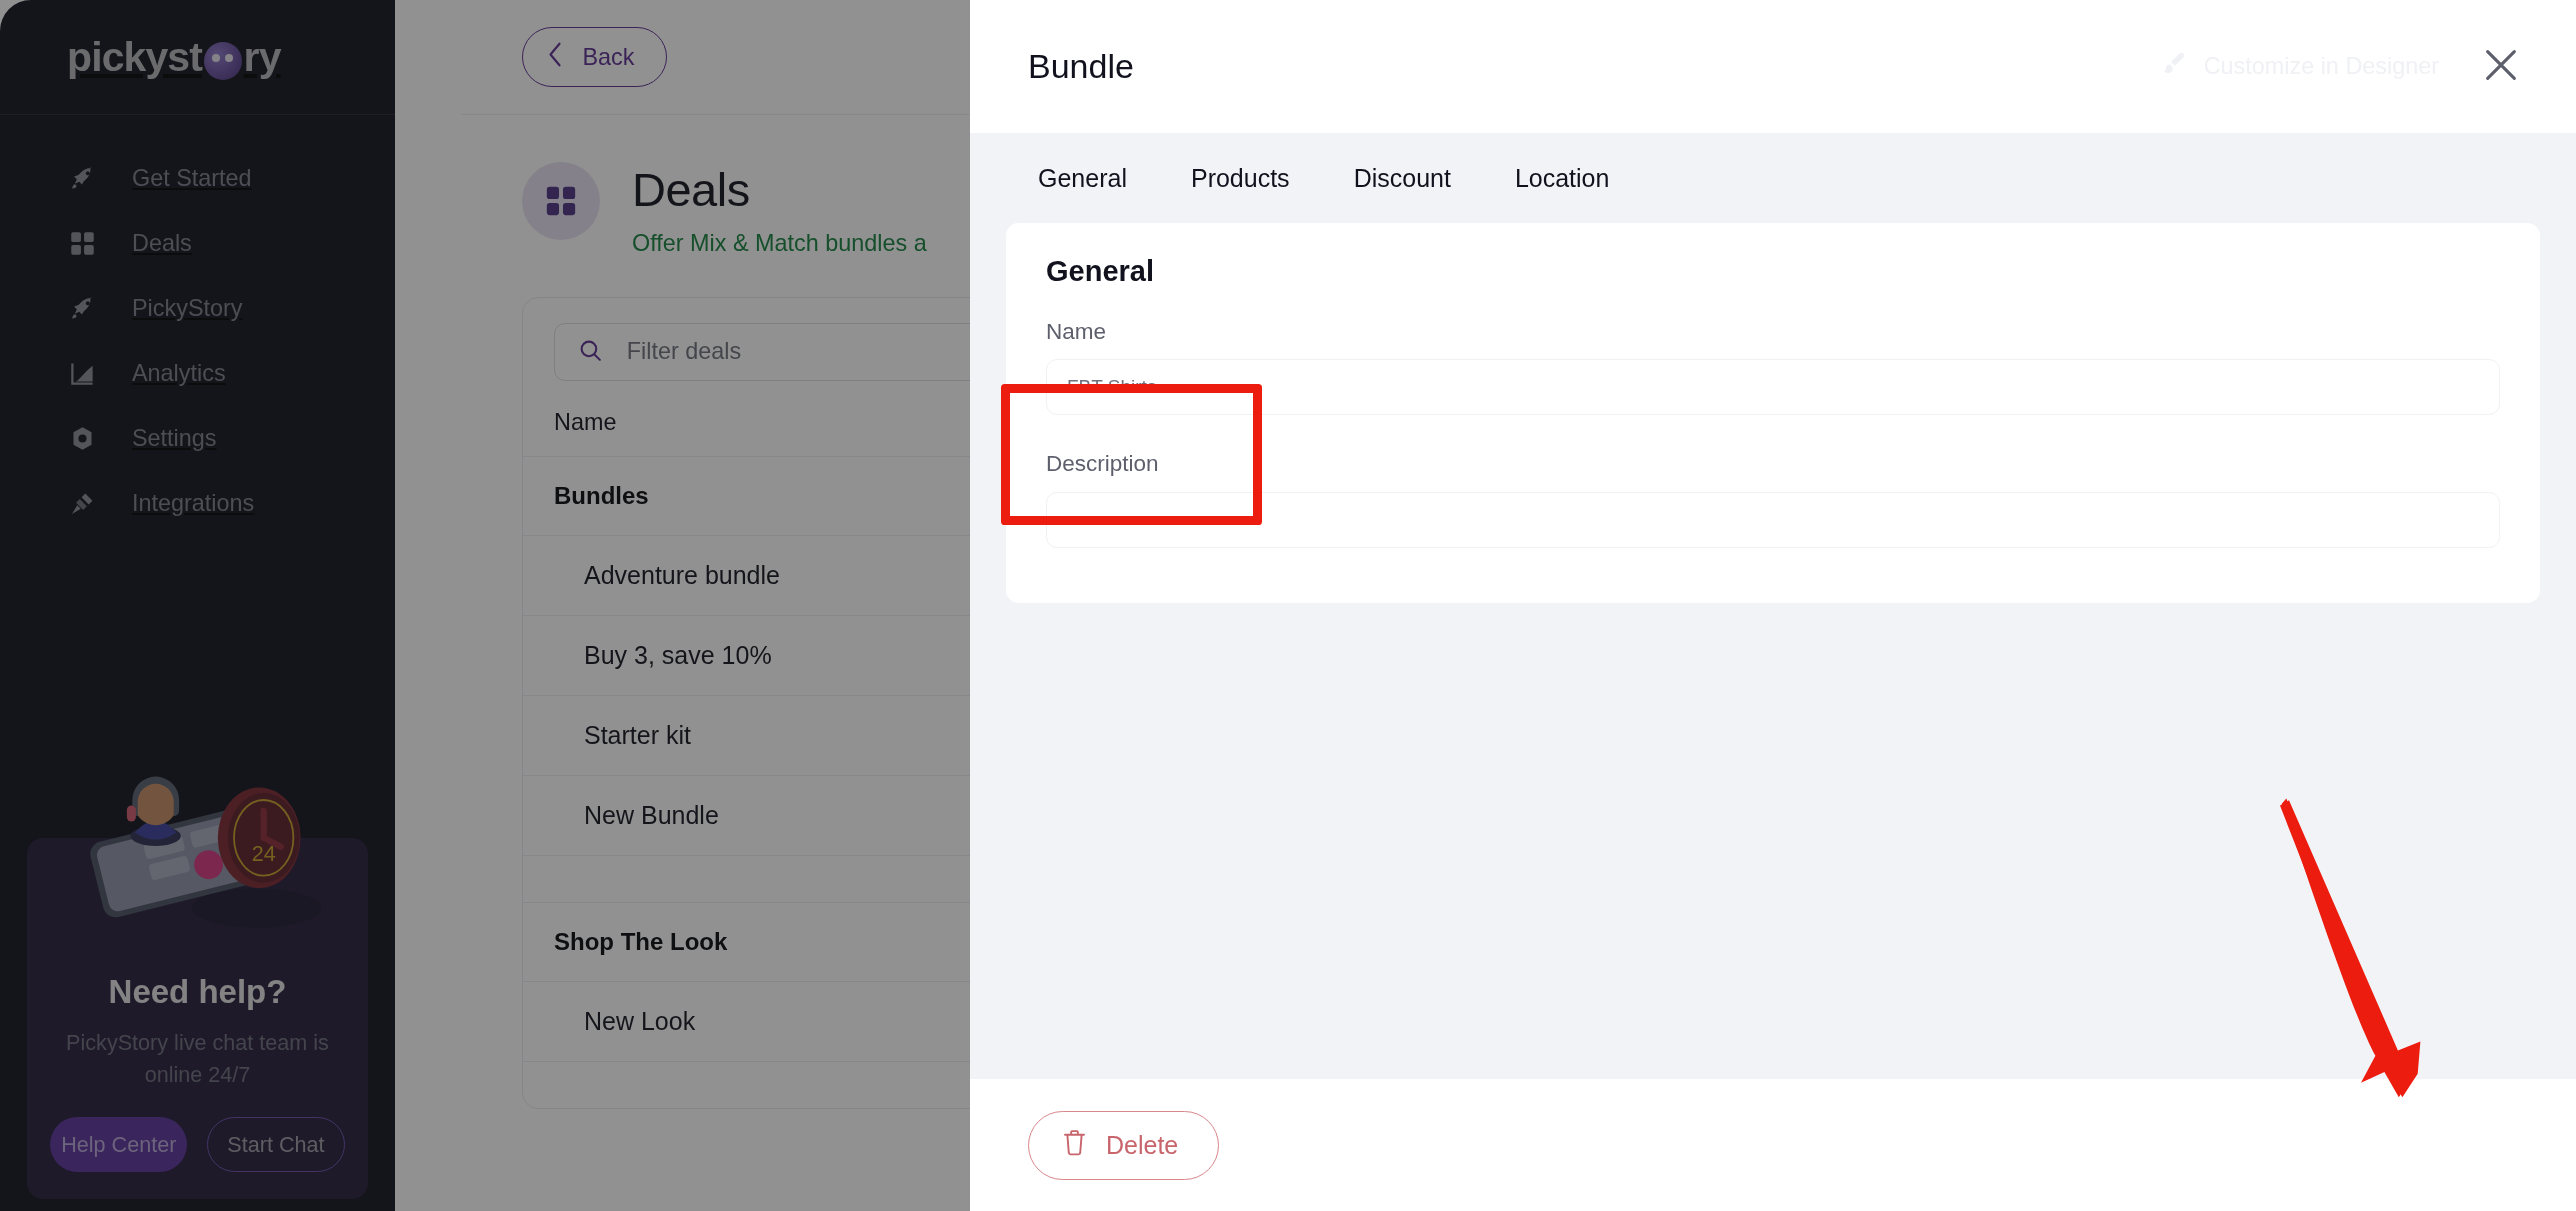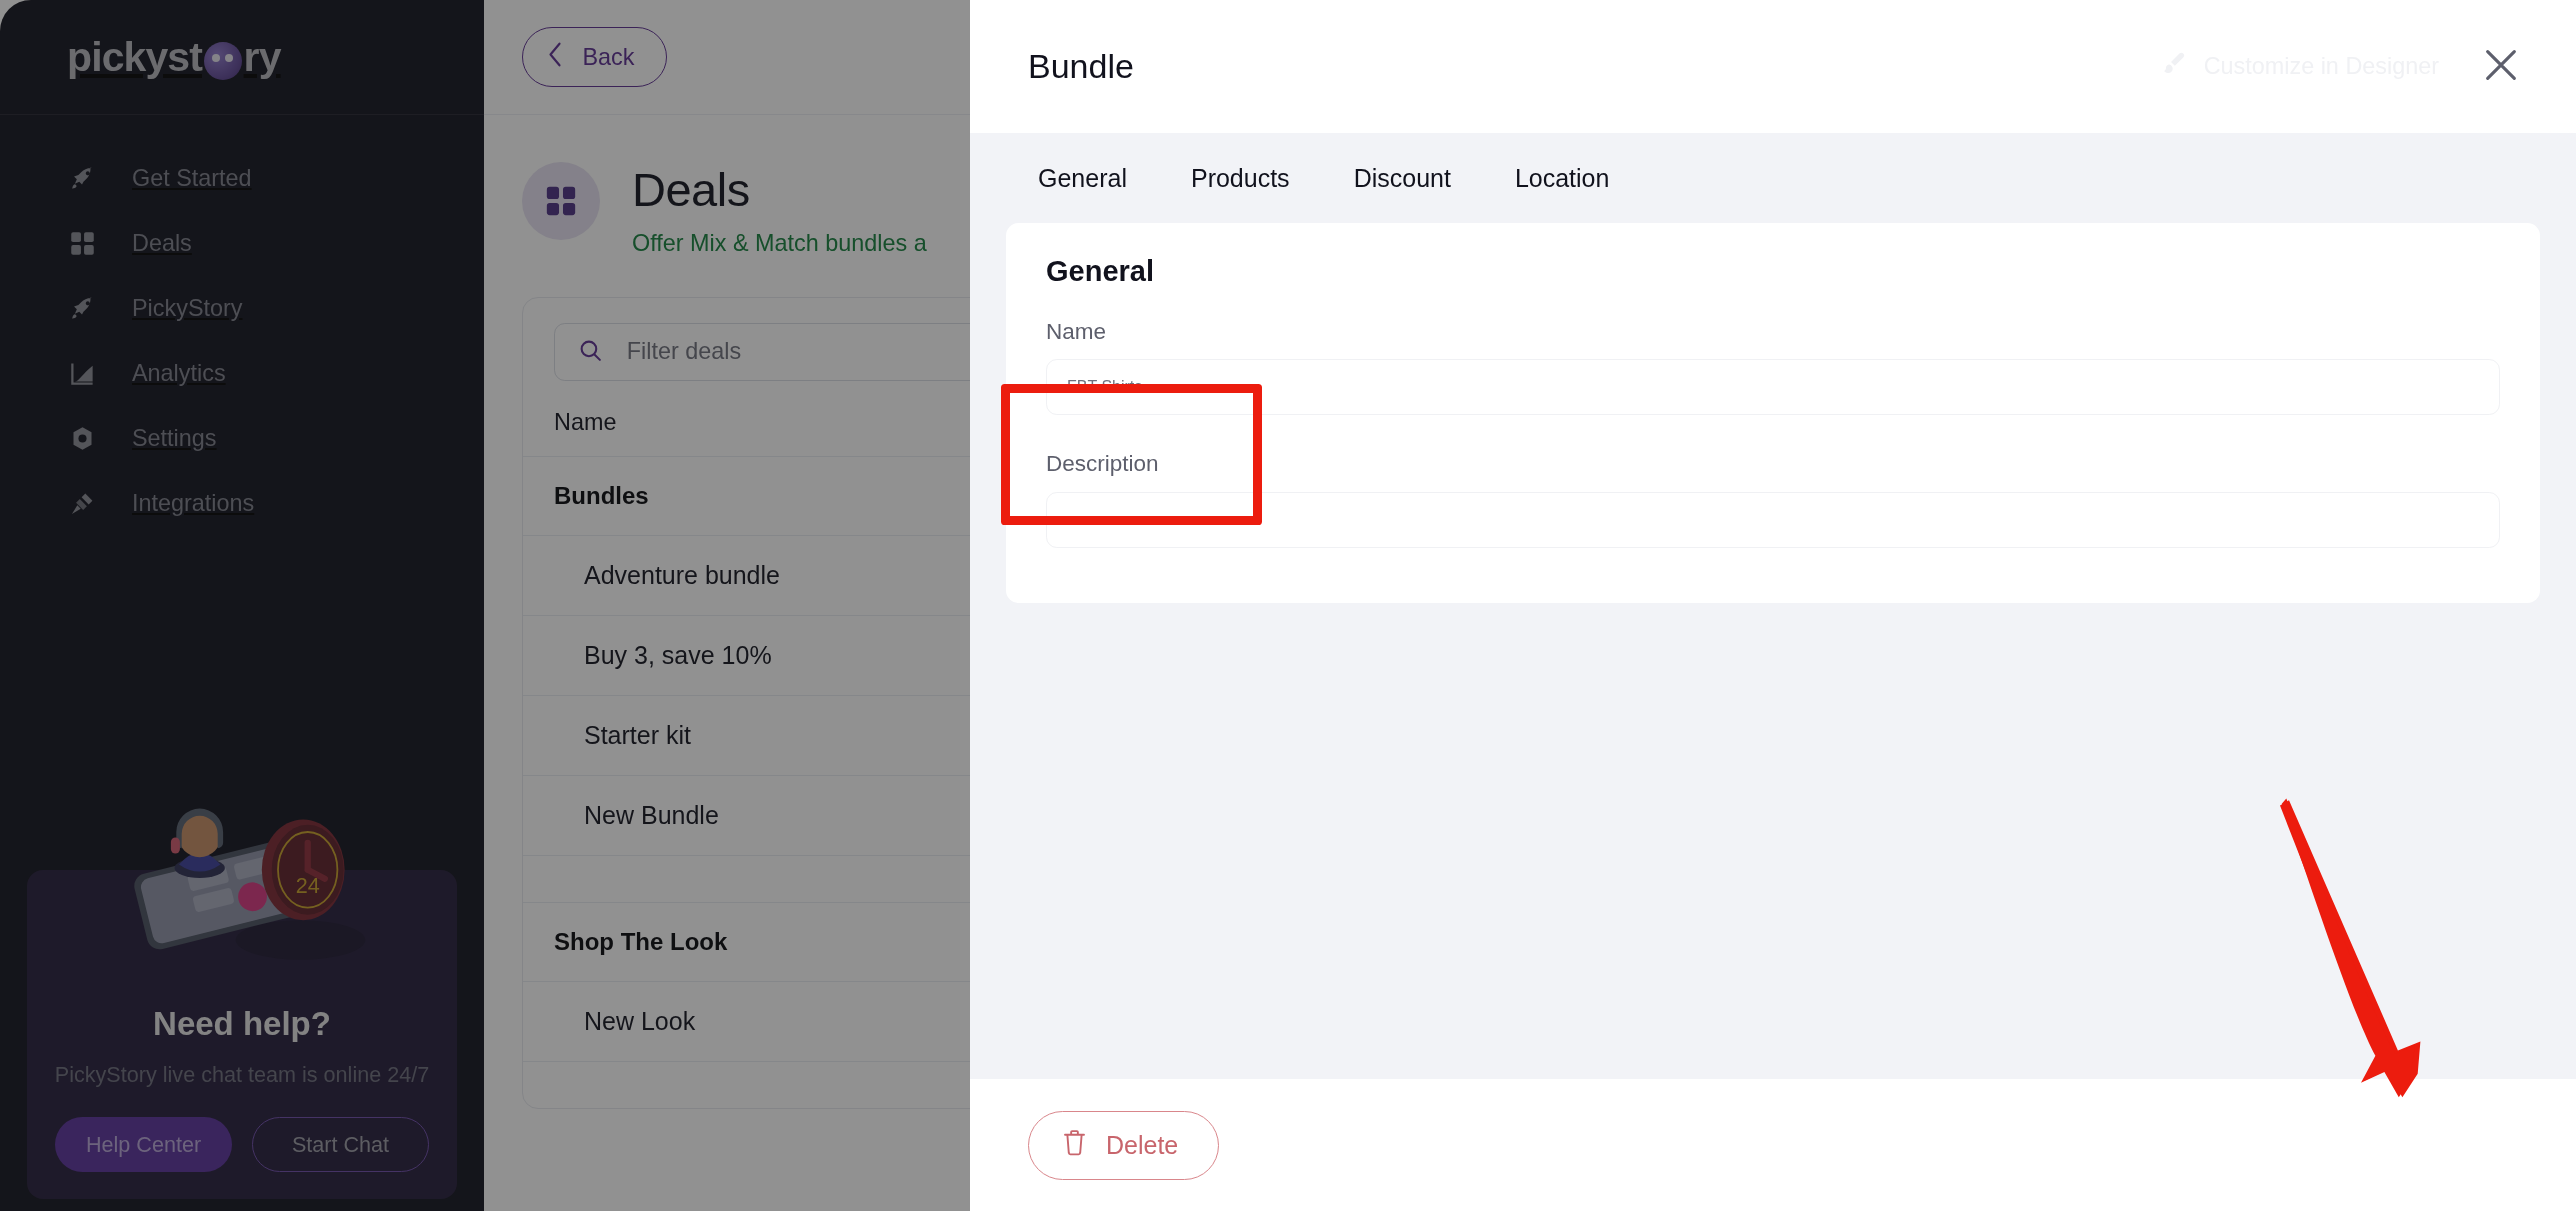--- a/index.html
+++ b/index.html
@@ -9,21 +9,21 @@
     overflow: hidden;
     background: #ffffff;
   }
 
   #root { position: relative; width: 2576px; height: 1211px; }
 
   
   .app-bg { position: absolute; inset: 0; background: #ffffff; }
 
   .sidebar {
-    position: absolute; left: 0; top: 0; width: 484px; height: 1211px;
+    position: absolute; left: 0; top: 0; width: 395px; height: 1211px;
     background: #11121d;
     border-top-left-radius: 31px;
     overflow: hidden;
     text-decoration: underline;
   }
   .logo-wrap {
     height: 115px; display: flex; align-items: center; padding-left: 67px;
     border-bottom: 0.9px solid #23242f;
   }
   .logo-text {
@@ -146,21 +146,21 @@
   .modal-body { flex: 1; padding: 0 36px; position: relative; overflow: hidden; }
   .form-card {
     background: #ffffff; border-radius: 12.6px; padding: 32px 40px 43px;
     position: relative;
   }
   .section-title { font-size: 29px; font-weight: 700; color: #11121d; margin-bottom: 31px; }
   .field { margin-bottom: 9px; }
   .field-label { font-size: 22.5px; color: #5d5f6c; margin-bottom: 14.4px; }
   .field-input {
     width: 100%; height: 56px; border: 0.9px solid #f0f1f4; border-radius: 10.8px;
-    background: #fff; font-size: 16px; color: #6e707c; padding: 0 20px;
+    background: #fff; font-size: 19px; color: #6e707c; padding: 0 20px;
     font-family: inherit; outline: none;
   }
   .field-textarea {
     width: 100%; height: 56px; border: 0.9px solid #f0f1f4; border-radius: 10.8px;
     background: #fff; font-size: 25px; color: #6e707c; padding: 12.6px 20px;
     font-family: inherit; resize: none; outline: none;
   }
   .field-gap { height: 27px; }
 
   .modal-footer {

